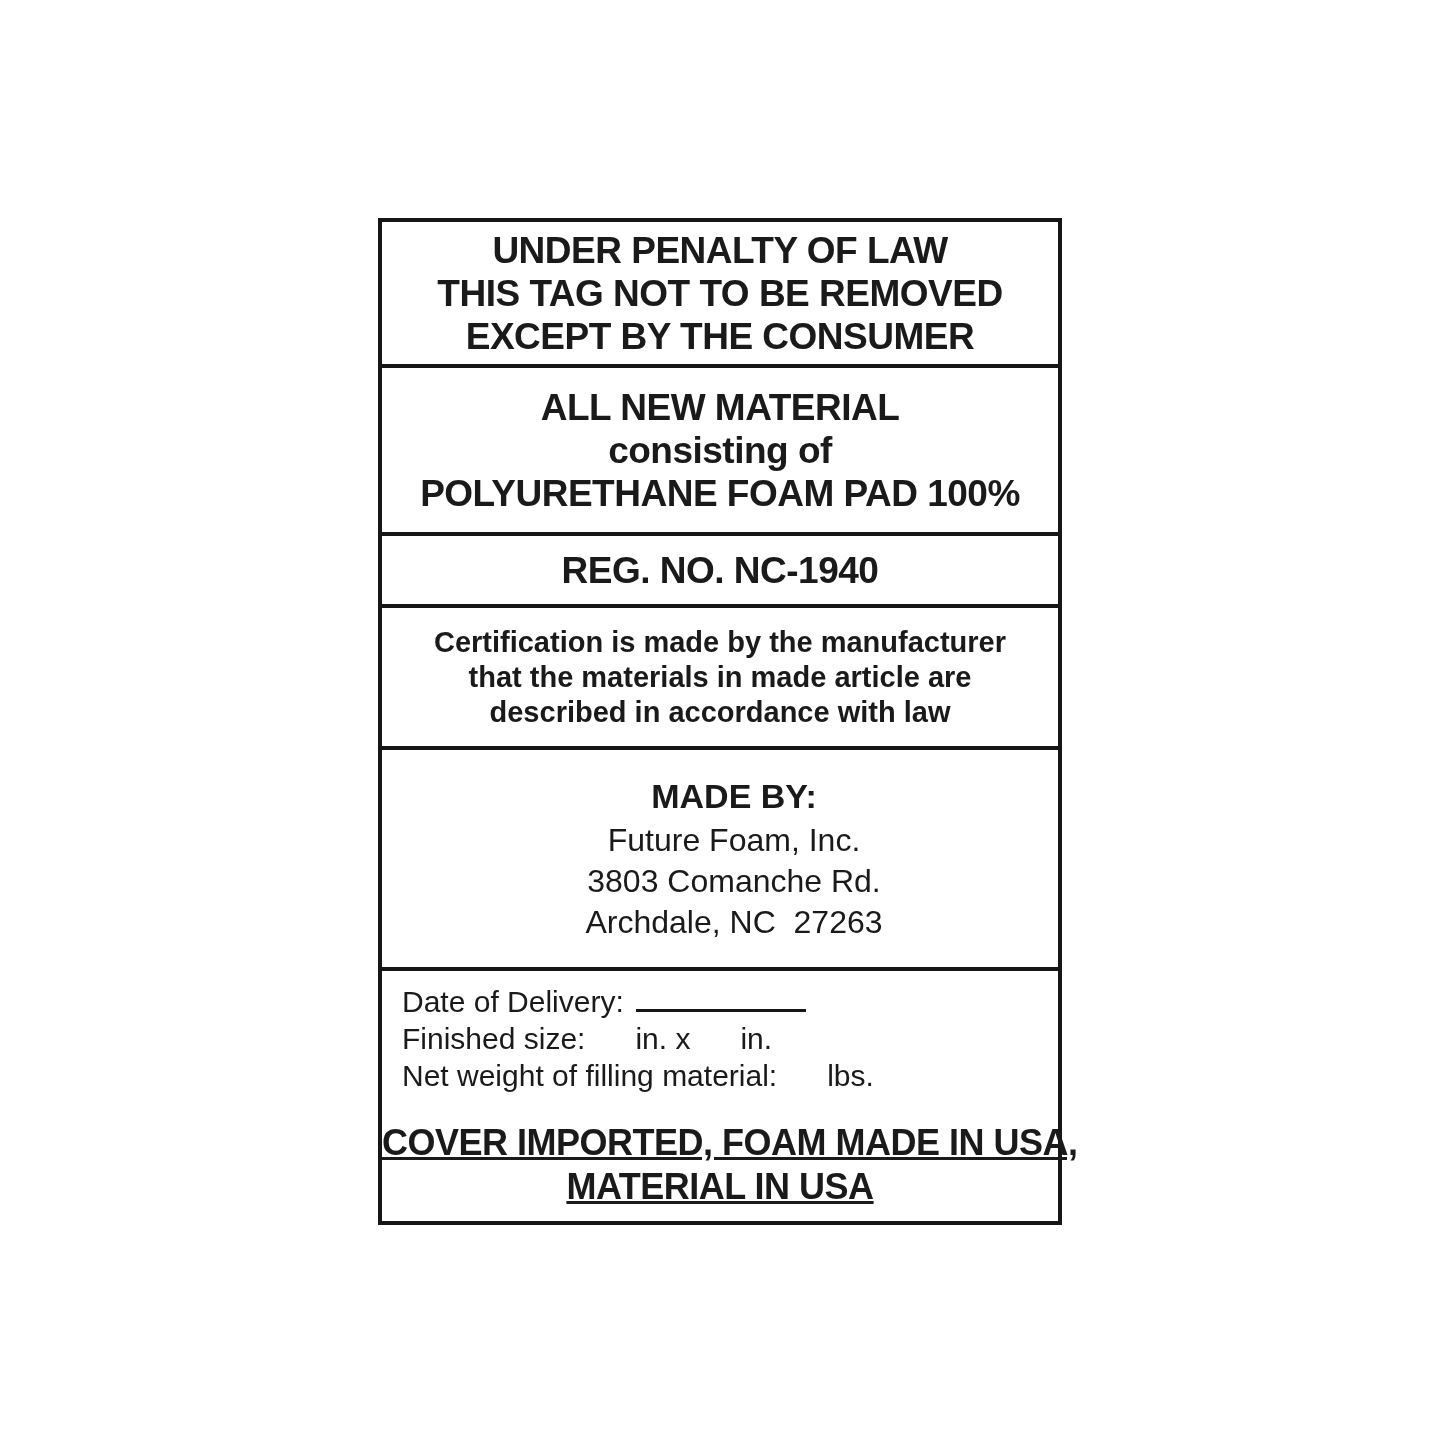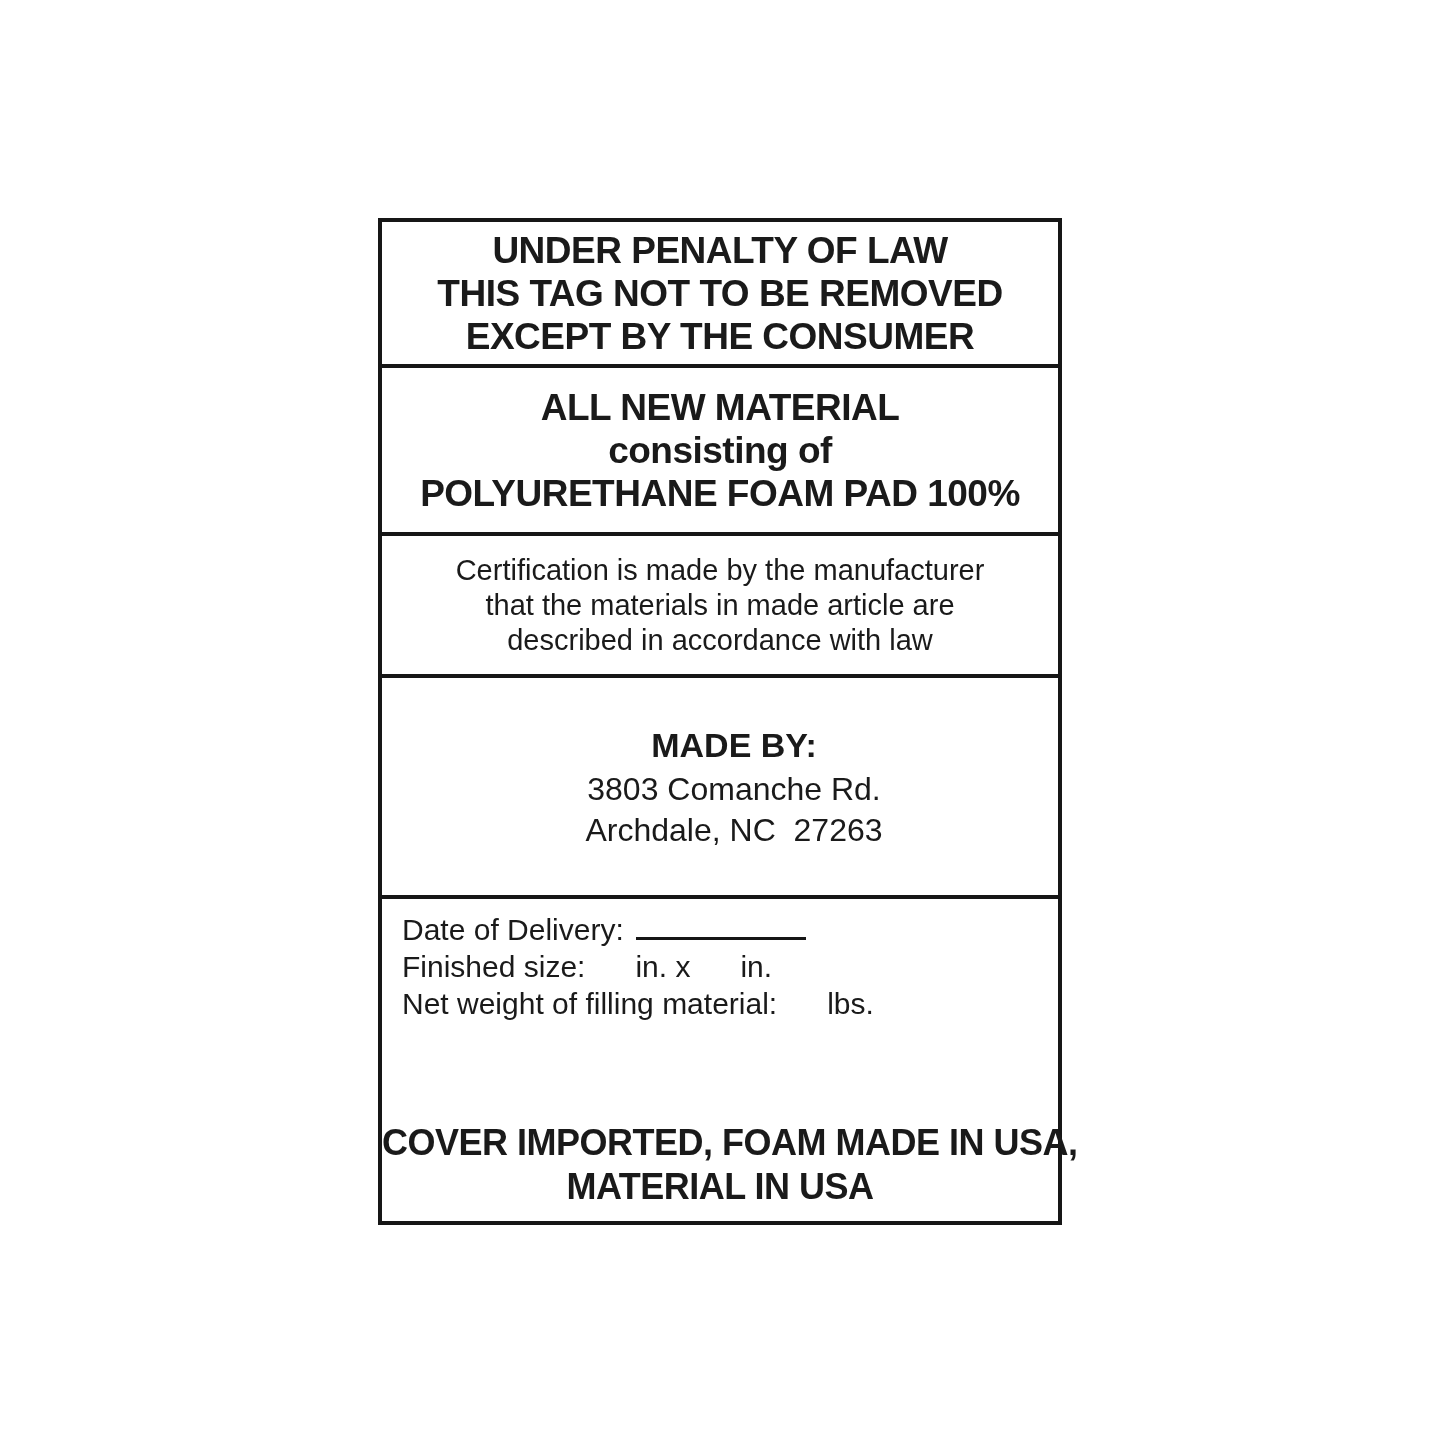--- a/index.html
+++ b/index.html
@@ -45,21 +45,21 @@
   .s1 { height: 146px; }
   .s2 { height: 168px; }
   .s3 { height: 72px; }
   .s4 { height: 142px; }
   .s5 { height: 221px; padding-left: 28px; }
   .s6 { flex: 1 1 auto; align-items: stretch; text-align: left; }
 
   .cert-line {
     font-size: 29px;
     line-height: 35px;
-    font-weight: normal;
+    font-weight: bold;
   }
   .madeby-heading {
     font-weight: bold;
     font-size: 34px;
     line-height: 44px;
     margin-bottom: 2px;
   }
   .madeby-line {
     font-size: 32px;
     line-height: 41px;
@@ -74,20 +74,21 @@
   .blank-line {
     display: inline-block;
     width: 170px;
     border-bottom: 3px solid #161616;
     margin-left: 12px;
   }
   .origin-block {
     margin-top: auto;
     text-align: center;
     padding-bottom: 12px;
+    text-decoration: underline;
   }
   .origin-line {
     font-weight: bold;
     font-size: 36px;
     line-height: 44px;
     letter-spacing: -0.5px;
   }
 </style>
 </head>
 <body>
@@ -99,29 +100,33 @@
     <div class="line bold-lg">THIS TAG NOT TO BE REMOVED</div>
     <div class="line bold-lg">EXCEPT BY THE CONSUMER</div>
   </div>
 
   <div class="section s2">
     <div class="line bold-lg">ALL NEW MATERIAL</div>
     <div class="line bold-lg">consisting of</div>
     <div class="line bold-lg">POLYURETHANE FOAM PAD 100%</div>
   </div>
 
+  <div class="section s3">
+    <div class="line bold-lg">REG. NO. NC-1940</div>
+  </div>
 
   <div class="section s4">
     <div class="line cert-line">Certification is made by the manufacturer</div>
     <div class="line cert-line">that the materials in made article are</div>
     <div class="line cert-line">described in accordance with law</div>
   </div>
 
   <div class="section s5">
     <div class="line madeby-heading">MADE BY:</div>
+    <div class="line madeby-line">Future Foam, Inc.</div>
     <div class="line madeby-line">3803 Comanche Rd.</div>
     <div class="line madeby-line">Archdale, NC  27263</div>
   </div>
 
   <div class="section s6">
     <div class="fill-details">
       <div class="detail-line">
         <span class="line">Date of Delivery:</span><span class="blank-line"></span>
       </div>
       <div class="line detail-line">Finished size:      in. x      in.</div>

